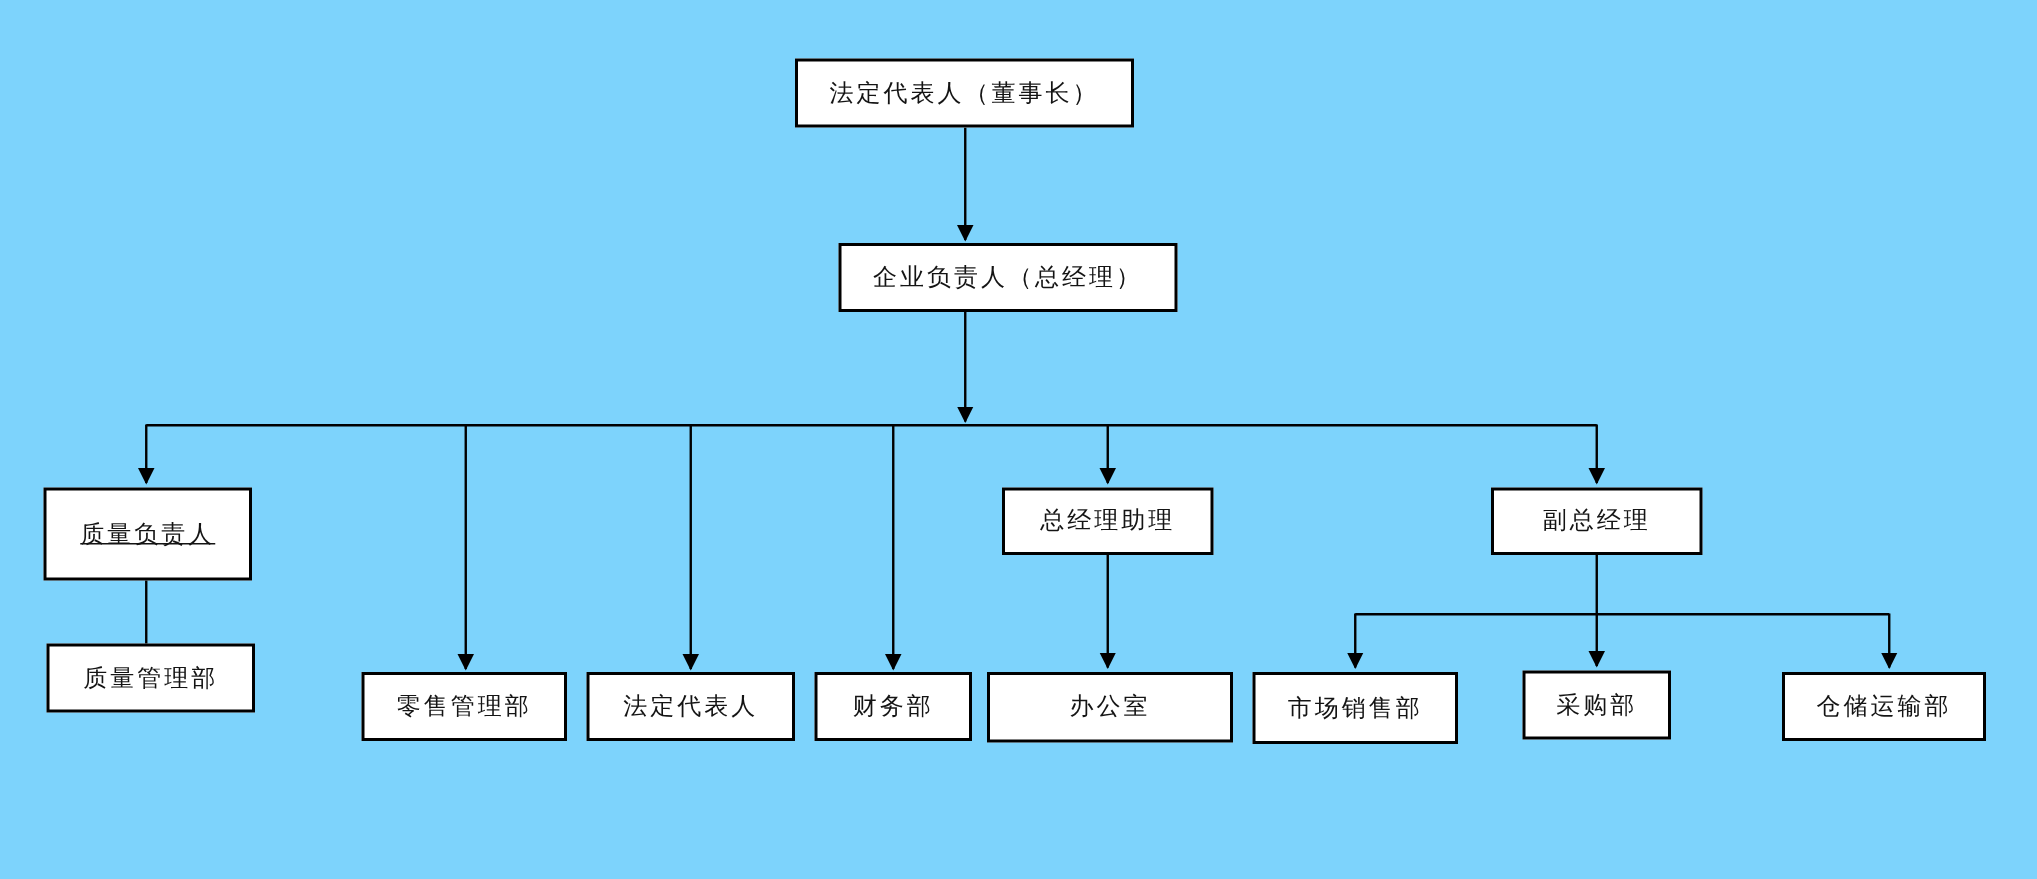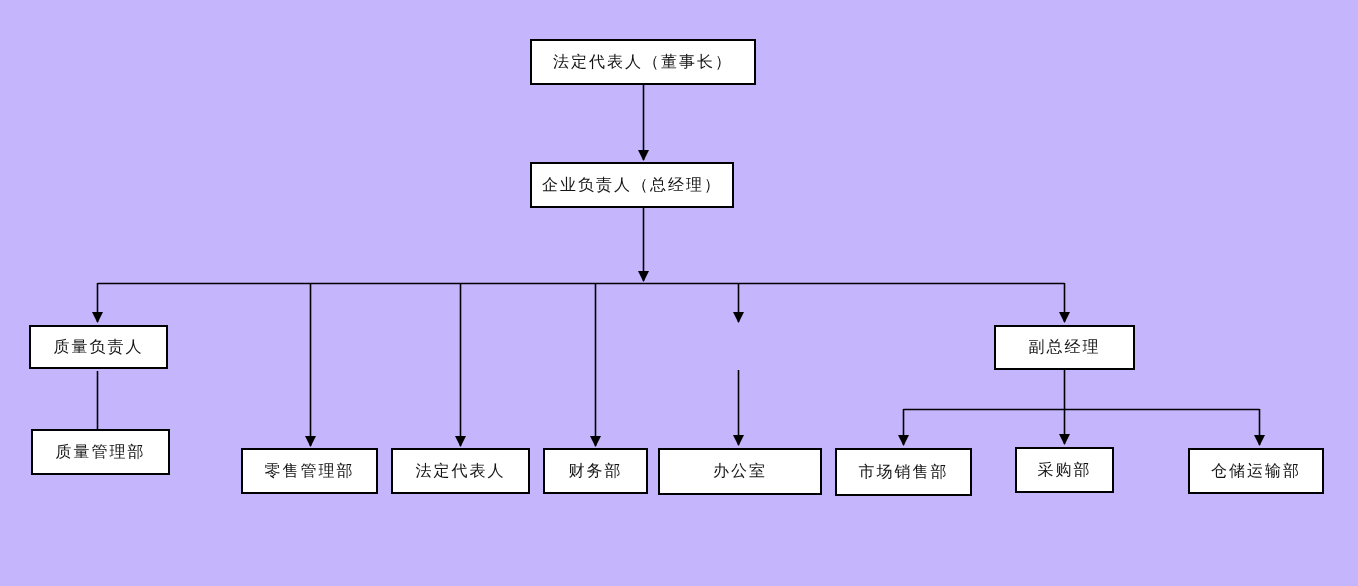--- a/index.html
+++ b/index.html
@@ -4,21 +4,21 @@
 <style>
   html, body {
     margin: 0;
     padding: 0;
     background: #ffffff;
   }
   .canvas {
     position: relative;
     width: 1358px;
     height: 586px;
-    background: #c4b5fd;
+    background: #7dd3fc;
     overflow: hidden;
     font-family: "Liberation Serif", "DejaVu Serif", serif;
   }
   .connectors {
     position: absolute;
     left: 0;
     top: 0;
     width: 1358px;
     height: 586px;
     pointer-events: none;
@@ -32,23 +32,23 @@
     align-items: center;
     justify-content: center;
     font-size: 16px;
     color: #141414;
     letter-spacing: 2px;
     white-space: nowrap;
     text-align: center;
   }
   
   #node-chairman        { left: 530px; top: 39px;  width: 226px; height: 46px; }
-  #node-general-manager { left: 530px; top: 162px; width: 204px; height: 46px; }
+  #node-general-manager { left: 559px; top: 162px; width: 226px; height: 46px; }
   
-  #node-quality-head    { left: 29px;  top: 325px; width: 139px; height: 44px; }
+  #node-quality-head    { left: 29px;  top: 325px; width: 139px; height: 62px; text-decoration: underline; }
   #node-gm-assistant    { left: 668px; top: 325px; width: 141px; height: 45px; }
   #node-deputy-gm       { left: 994px; top: 325px; width: 141px; height: 45px; }
   
   #node-quality-dept    { left: 31px;   top: 429px; width: 139px; height: 46px; }
   #node-retail-dept     { left: 241px;  top: 448px; width: 137px; height: 46px; }
   #node-governance-dept { left: 391px;  top: 448px; width: 139px; height: 46px; }
   #node-finance-dept    { left: 543px;  top: 448px; width: 105px; height: 46px; text-align: right; }
   #node-office          { left: 658px;  top: 448px; width: 164px; height: 47px; font-family: Liberation Mono, monospace; }
   #node-sales-dept      { left: 835px;  top: 448px; width: 137px; height: 48px; }
   #node-purchasing-dept { left: 1015px; top: 447px; width: 99px;  height: 46px; }
@@ -90,20 +90,21 @@
       <line x1="1259.5" y1="409" x2="1259.5" y2="445" marker-end="url(#arrow)"></line>
     </g>
   </svg>
 
   <div class="node" id="node-chairman">法定代表人（董事长）</div>
 
   <div class="node" id="node-general-manager">企业负责人（总经理）</div>
 
   <div class="node" id="node-quality-head">质量负责人</div>
 
+  <div class="node" id="node-gm-assistant">总经理助理</div>
 
   <div class="node" id="node-deputy-gm">副总经理</div>
 
   <div class="node" id="node-quality-dept">质量管理部</div>
 
   <div class="node" id="node-retail-dept">零售管理部</div>
 
   <div class="node" id="node-governance-dept">法定代表人</div>
 
   <div class="node" id="node-finance-dept">财务部</div>

